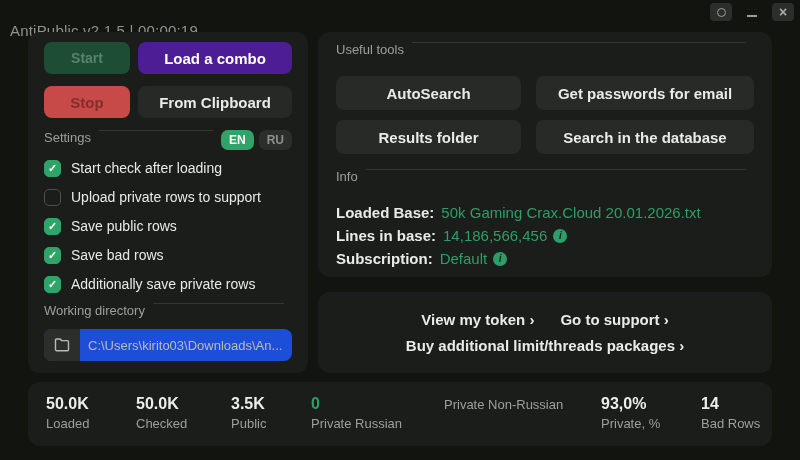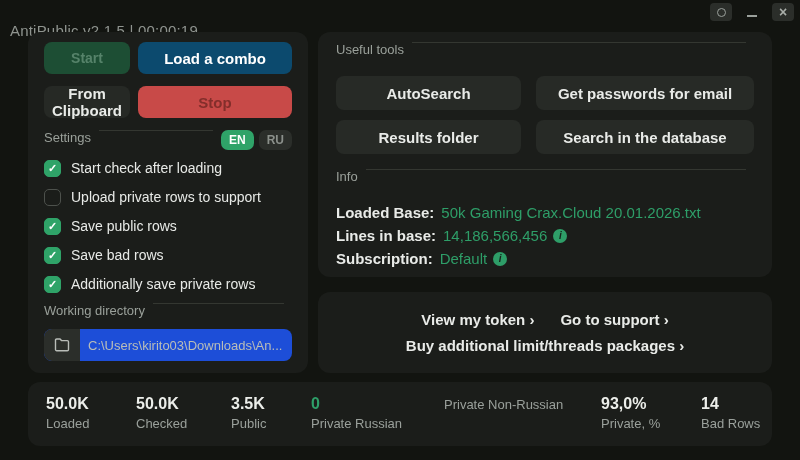--- a/index.html
+++ b/index.html
@@ -37,21 +37,21 @@
   
   .left-card { left:28px; top:32px; width:280px; height:341px; padding:10px 16px 0; }
   .btn-grid { display:grid; grid-template-columns:86px 1fr; gap:12px 8px; }
   .btn {
     height:32px; border:none; border-radius:8px;
     font-family:"Liberation Sans", sans-serif;
     font-size:14px; font-weight:700; cursor:pointer;
     display:flex; align-items:center; justify-content:center;
   }
   .btn-start { background:#1d4e34; color:#56836a; }
-  .btn-load  { background:#0c4a6e; color:#ffffff; font-size:15px; }
+  .btn-load  { background:#4c1d95; color:#ffffff; font-size:15px; }
   .btn-stop  { background:#c84a48; color:#832e2b; font-size:15px; }
   .btn-clip  { background:#262925; color:#e9ebe8; font-size:15px; }
 
   .section-row { display:flex; align-items:flex-start; margin-top:12px; height:20px; }
   .section-label { font-size:13px; color:#9aa09a; white-space:nowrap; }
   .section-line { flex:1; height:1px; background:#343731; margin:0 8px; }
   .lang-pill {
     font-size:12px; font-weight:700; border-radius:7px;
     padding:3px 8px; cursor:pointer;
   }
@@ -139,22 +139,22 @@
     <div class="win-btn">
       <span class="close-glyph">×</span>
     </div>
   </div>
 </div>
 
 <div class="card left-card">
   <div class="btn-grid">
     <button class="btn btn-start">Start</button>
     <button class="btn btn-load">Load a combo</button>
+    <button class="btn btn-stop">Stop</button>
     <button class="btn btn-clip">From Clipboard</button>
-    <button class="btn btn-stop">Stop</button>
   </div>
 
   <div class="section-row">
     <span class="section-label">Settings</span>
     <span class="section-line"></span>
     <span class="lang-pill lang-en">EN</span>
     <span class="lang-pill lang-ru">RU</span>
   </div>
 
   <div class="cb-list">

